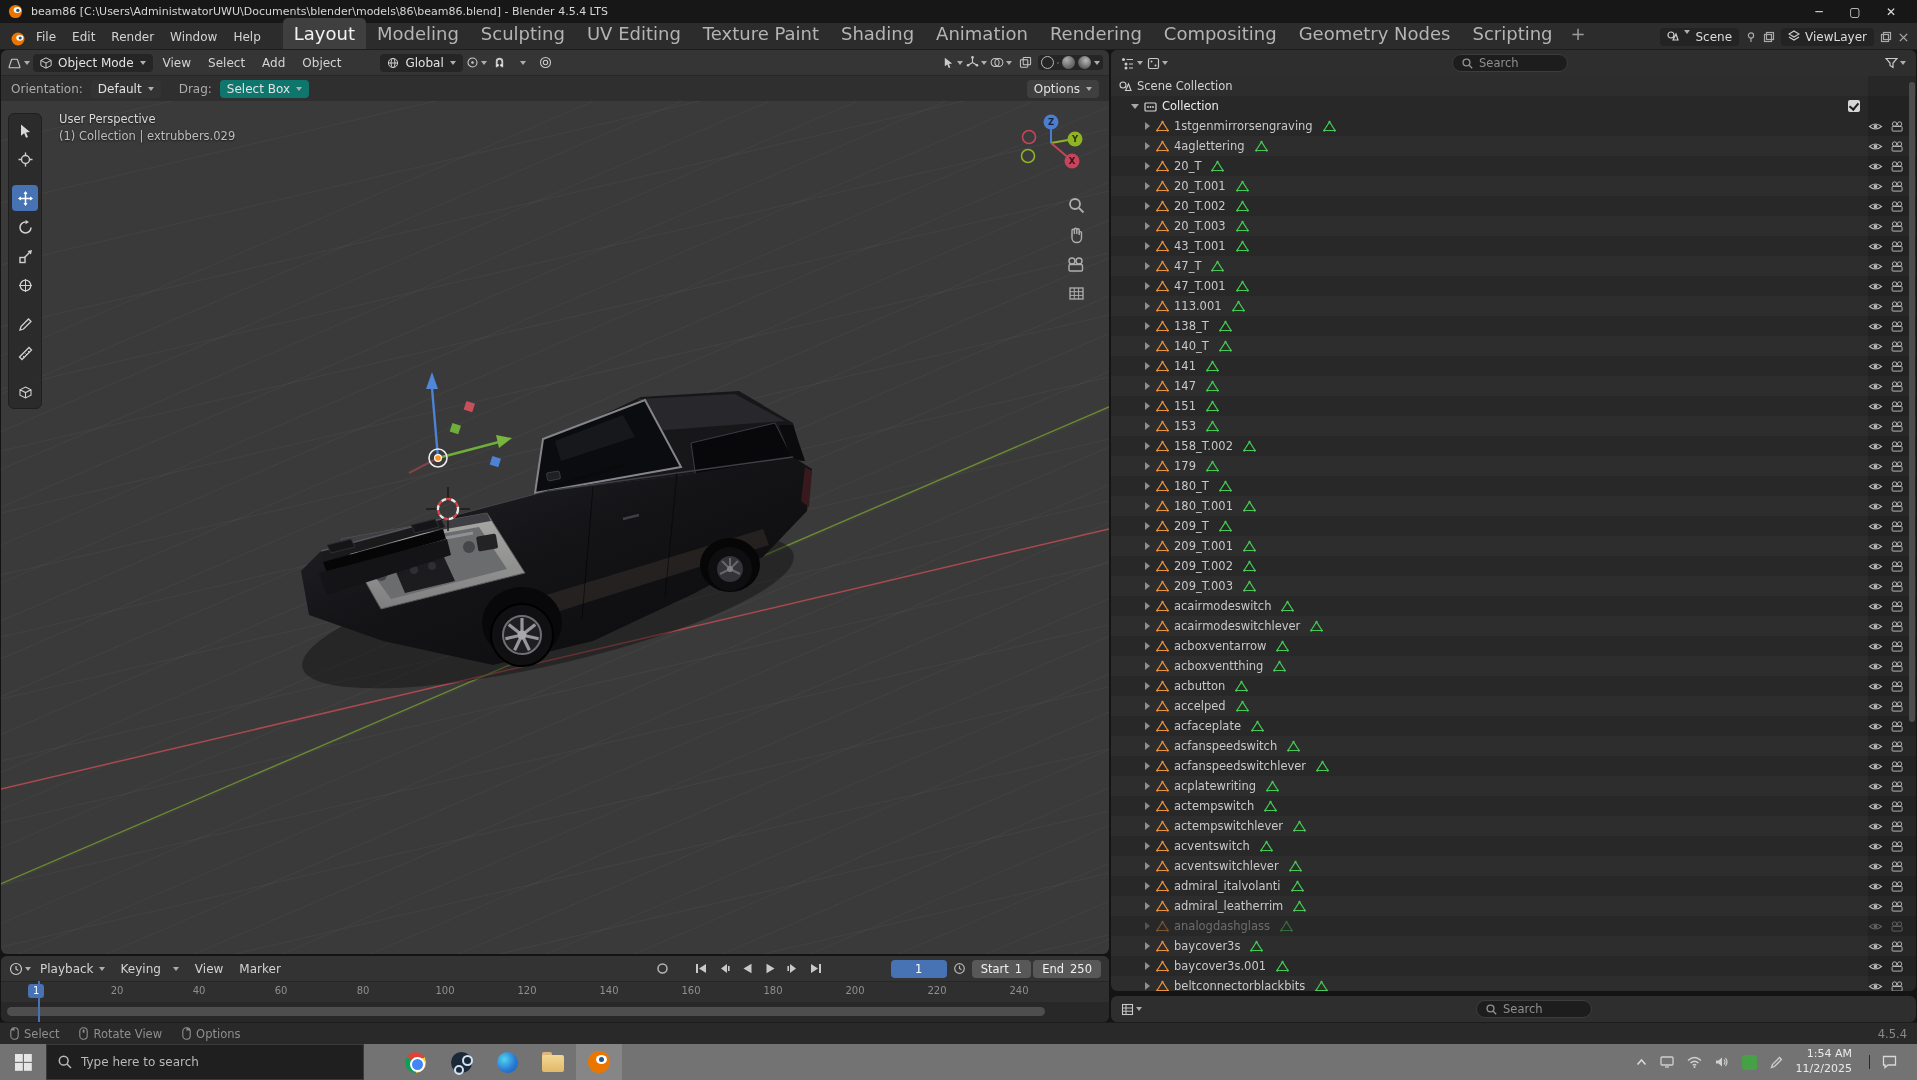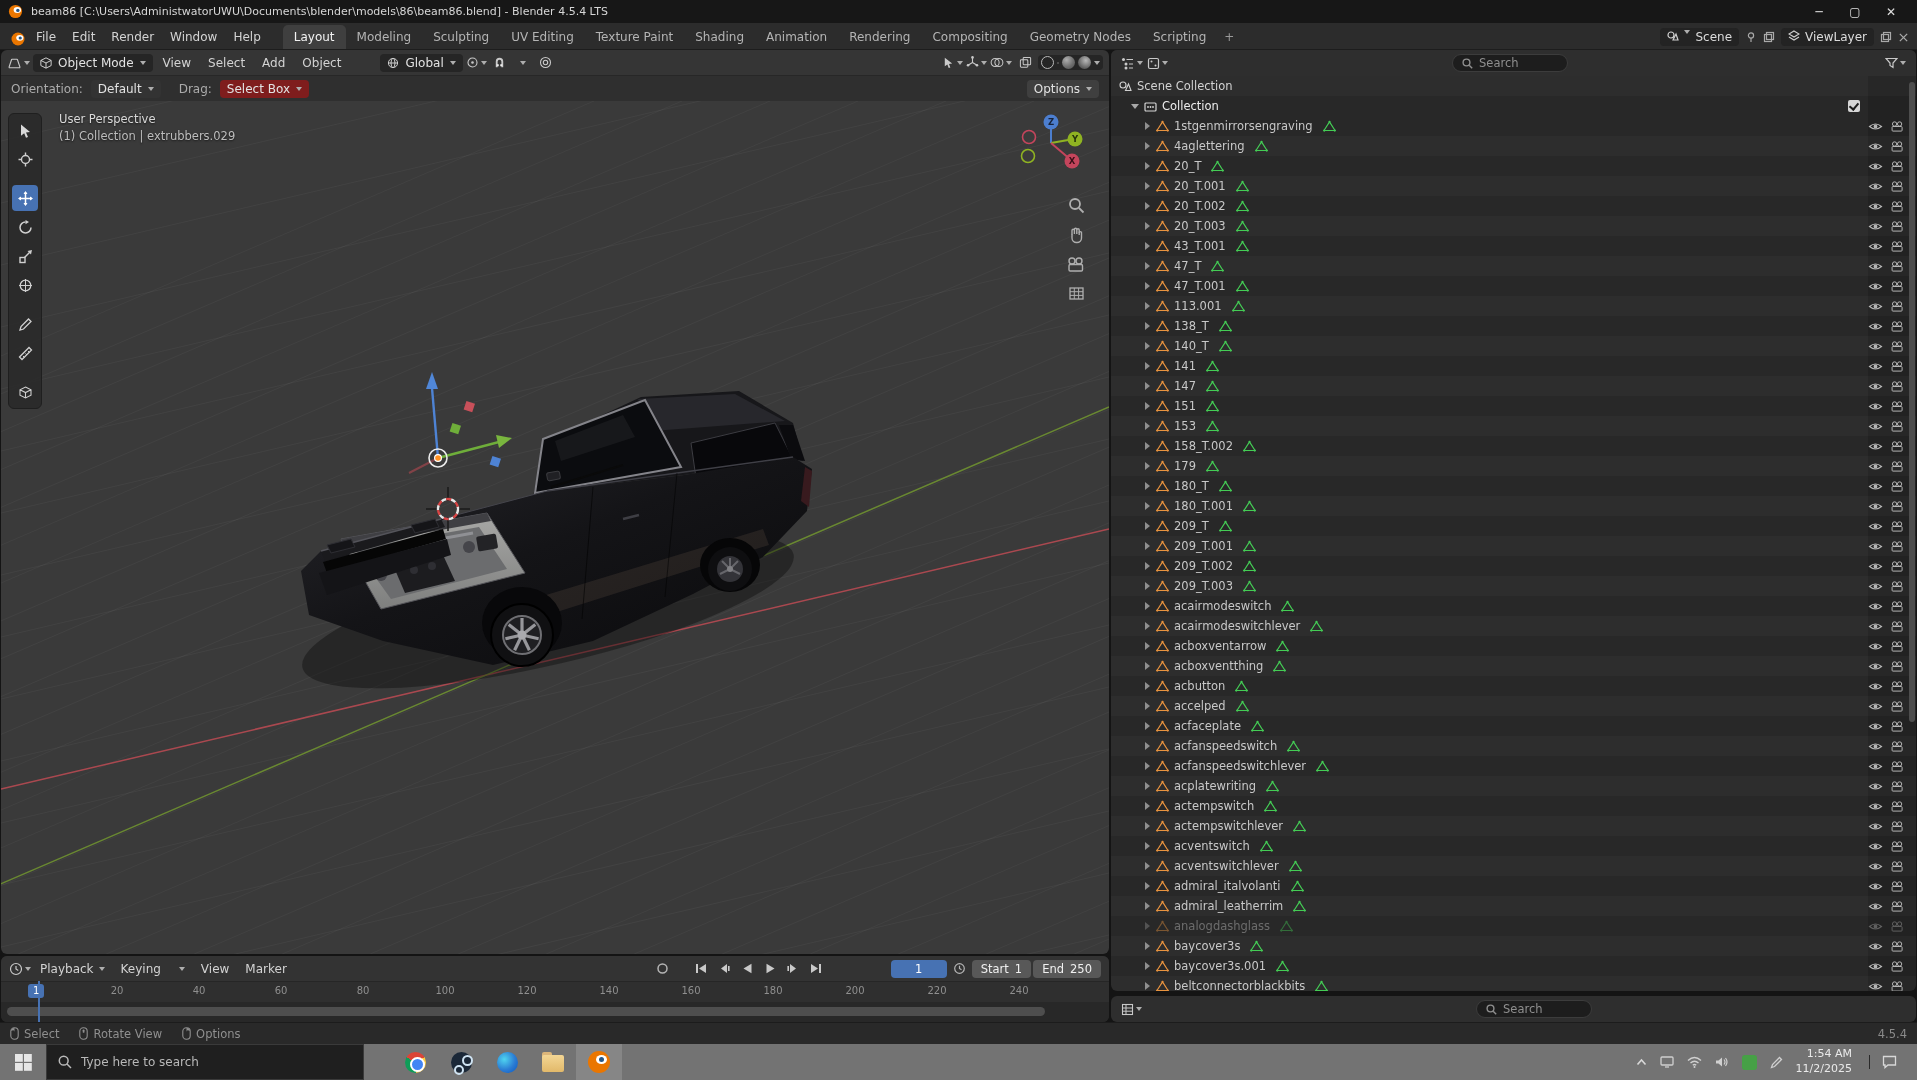--- a/index.html
+++ b/index.html
@@ -13,21 +13,21 @@
 .titlebar{position:absolute;left:0;top:0;right:0;height:23px;background:#171717;
   display:flex;align-items:center;gap:8px;padding:0 8px;color:#d6d6d6;font-size:11px}
 .winbtns{margin-left:auto;display:flex}
 .winbtn{width:36px;height:23px;display:flex;align-items:center;justify-content:center;color:#e0e0e0;font-size:12px}
 
 
 .topbar{position:absolute;left:0;top:23px;right:0;height:27px;background:#2c2c2c;
   display:flex;align-items:flex-end;padding:0 8px;border-bottom:1px solid #1d1d1d}
 .menu-item{padding:5px 8px;color:#d3d3d3;font-size:12px}
 .tabs{display:flex;margin-left:14px;align-items:flex-end}
-.tab{padding:5px 11px;color:#b4b4b4;font-size:12px;border-radius:5px 5px 0 0}
+.tab{padding:5px 11px;color:#b4b4b4;font-size:18px;border-radius:5px 5px 0 0}
 .tab.active{background:#3f3f3f;color:#f2f2f2}
 .tab.addtab{color:#9a9a9a;padding:5px 7px}
 .topright{margin-left:auto;display:flex;align-items:center;gap:6px;padding-bottom:3px}
 .selwidget{display:flex;align-items:flex-start;gap:5px;background:#232323;border-radius:4px;padding:2px 7px;color:#dcdcdc}
 
 
 .caret{width:0;height:0;border-left:3.5px solid transparent;border-right:3.5px solid transparent;border-top:4.5px solid #aeaeae;display:inline-block}
 .tri-r{width:0;height:0;border-top:4px solid transparent;border-bottom:4px solid transparent;border-left:5px solid #8f8f8f;display:inline-block}
 .tri-d{width:0;height:0;border-left:4px solid transparent;border-right:4px solid transparent;border-top:5px solid #a8a8a8;display:inline-block}
 
@@ -300,21 +300,21 @@
           </div>
         </div>
 
         <div class="tsettings">
           <span class="tslabel">Orientation:</span>
           <div class="pill" style="background:#333">
             <span>Default</span>
             <span class="caret"></span>
           </div>
           <span class="tslabel" style="margin-left:10px">Drag:</span>
-          <div class="pill" style="background:#7f1d1d">
+          <div class="pill" style="background:#0f766e">
             <span>Select Box</span>
             <span class="caret"></span>
           </div>
           <div class="pill" style="margin-left:auto;background:#3f3f3f">
             <span>Options</span>
             <span class="caret"></span>
           </div>
         </div>
 
         <div class="canvas">
@@ -583,21 +583,21 @@
             <svg width="14" height="14" viewBox="0 0 14 14">
               <circle cx="7" cy="7" r="5.5" fill="none" stroke="#c9c9c9" stroke-width="1.2"></circle>
                 <path d="M7 4 V7 L9.3 8.4" fill="none" stroke="#c9c9c9" stroke-width="1.2"></path>
             </svg>
             <span class="caret"></span>
           </div>
           <div class="hmenu" style="display:flex;align-items:center;gap:5px">
             <span>Playback</span>
               <span class="caret"></span>
           </div>
-          <div class="hmenu" style="display:flex;align-items:center;gap:18px">
+          <div class="hmenu" style="display:flex;align-items:center;gap:12px">
             <span>Keying</span>
               <span class="caret"></span>
           </div>
           <span class="hmenu">View</span>
           <span class="hmenu">Marker</span>
 
           <div style="margin-left:auto"></div>
           <div class="pbtn">
             <svg width="13" height="13" viewBox="0 0 13 13">
                 <circle cx="6.5" cy="6.5" r="4.5" fill="none" stroke="#b5b5b5" stroke-width="1.5"></circle>

